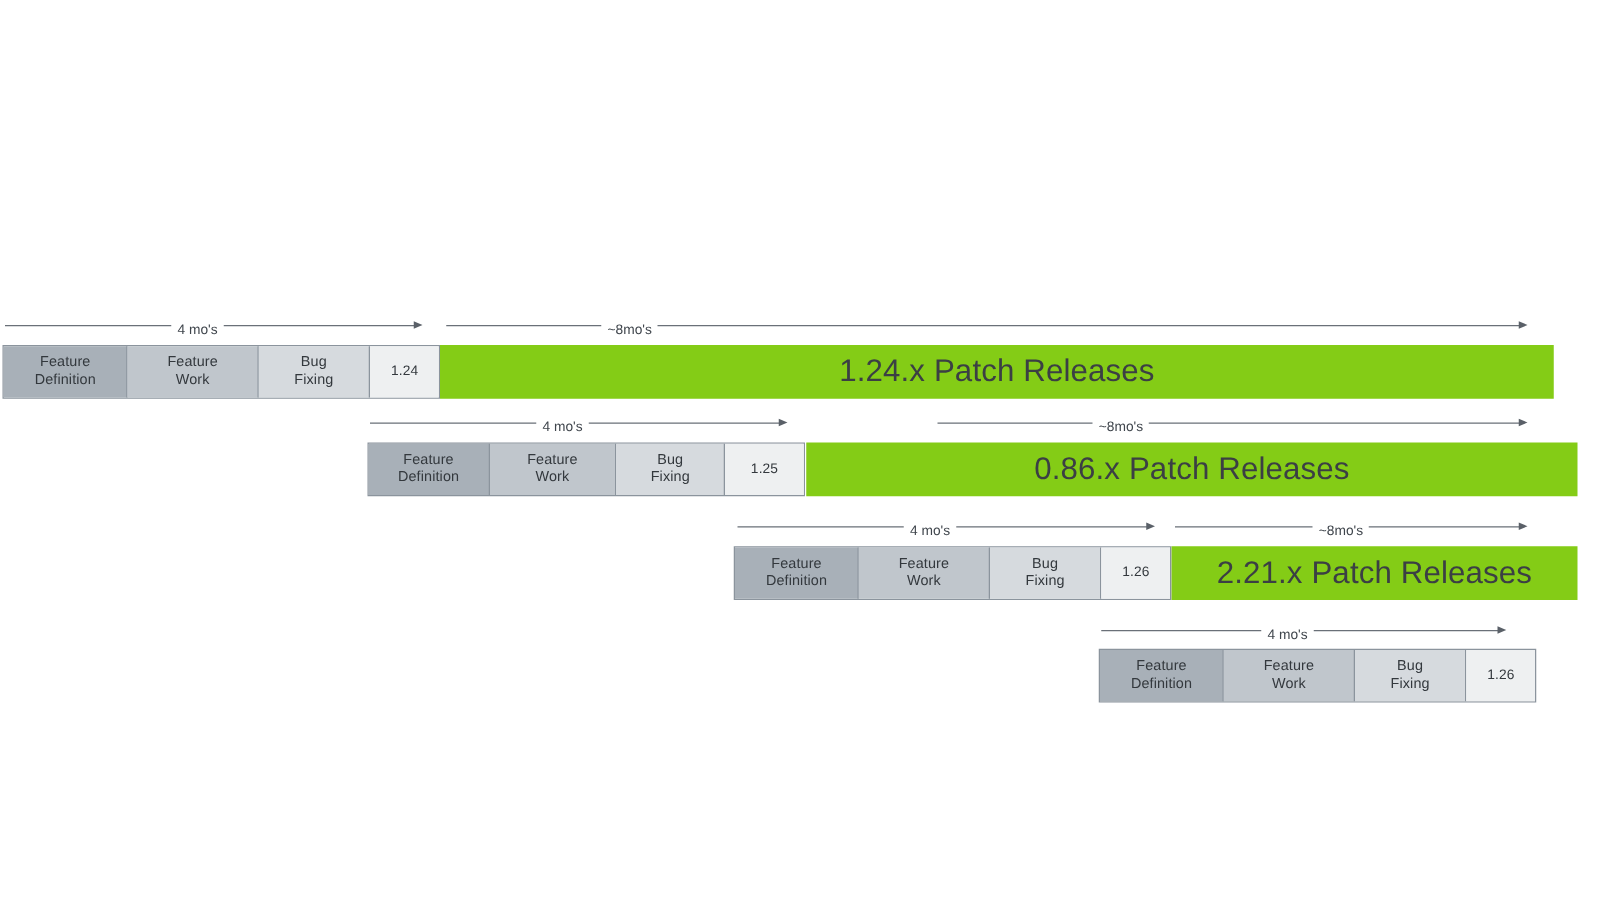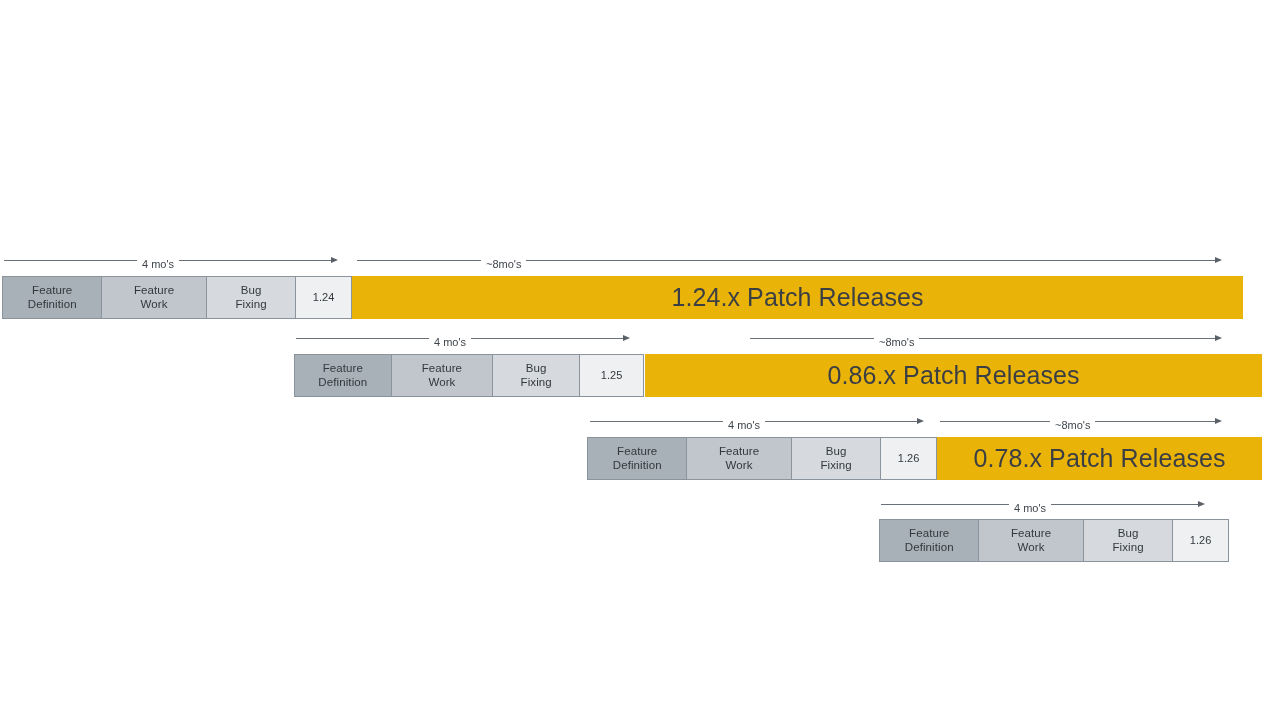--- a/index.html
+++ b/index.html
@@ -10,21 +10,21 @@
     overflow:hidden;
     position:relative;
   }
   #canvas{position:absolute;left:0;top:0;width:1280px;height:719px;}
 
   .row{position:absolute;left:0;top:0;}
 
   
   .patch-band{
     position:absolute;
-    background:#eab308;
+    background:#84cc16;
     display:flex;align-items:center;justify-content:center;
   }
   .patch-label{
     color:#3b3f44;
     font-size:25px;
     letter-spacing:0.1px;
     white-space:nowrap;
     font-weight:400;
   }
 
@@ -167,21 +167,21 @@
       </div>
       <div class="seg s4" style="width:65px;">
         <span class="seg-text">1.25</span>
       </div>
     </div>
   </div>
 
   <div class="row">
 
     <div class="patch-band" style="left:937px;top:437px;width:325px;height:43px;">
-      <span class="patch-label">0.78.x Patch Releases</span>
+      <span class="patch-label">2.21.x Patch Releases</span>
     </div>
 
     <div class="dim" style="left:590px;top:413px;width:340px;">
       <span class="line" style="width:133px;"></span>
       <span class="txt">4 mo's</span>
       <span class="line" style="width:153px;"></span>
       <span class="head"></span>
     </div>
 
     <div class="dim" style="left:940px;top:413px;width:296px;">

